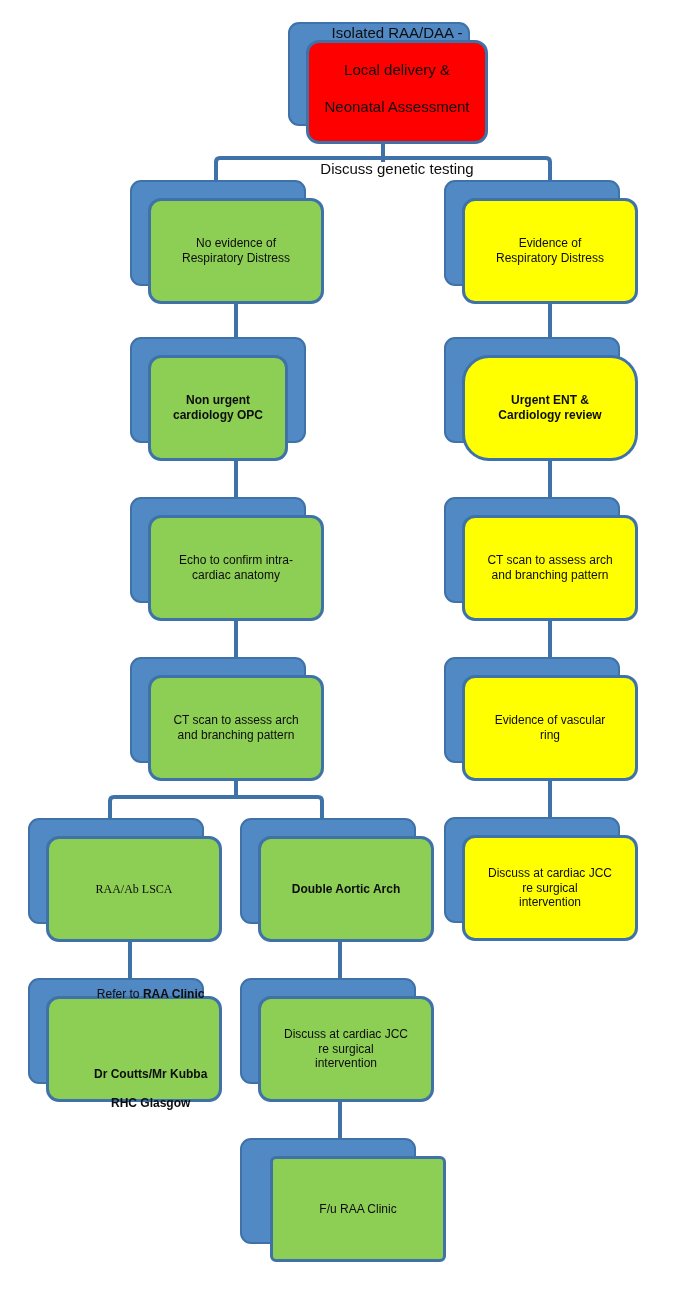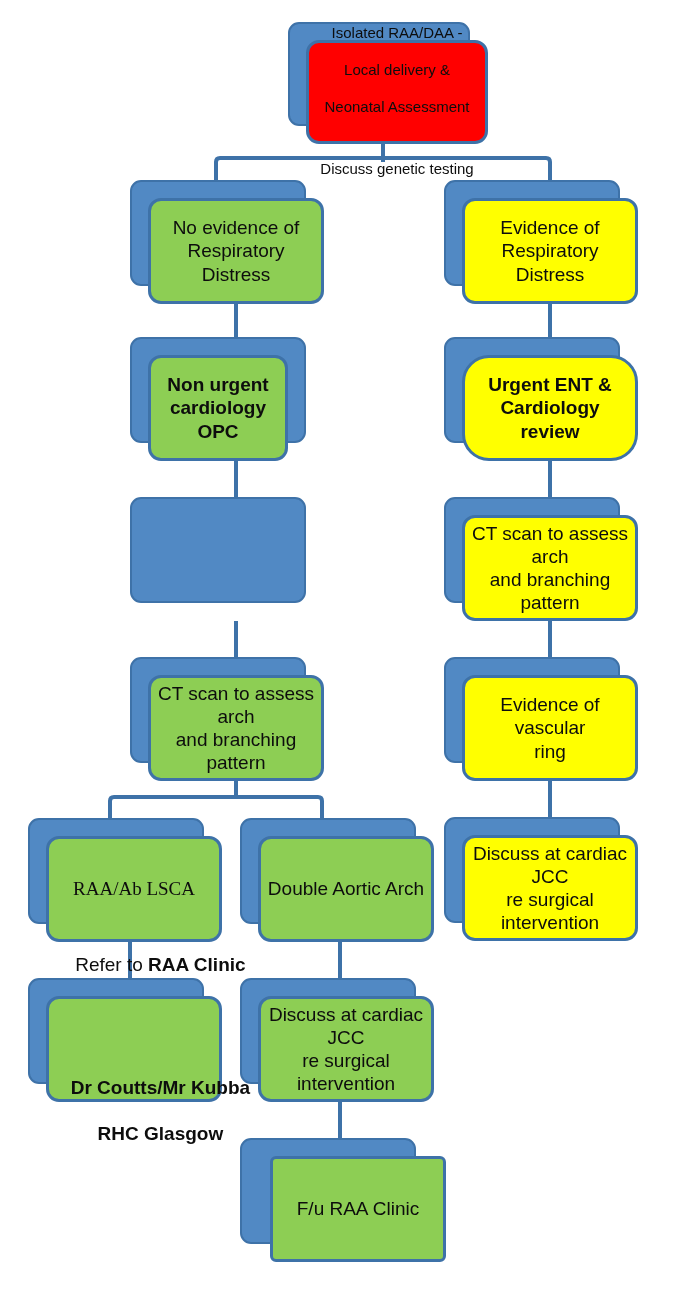--- a/index.html
+++ b/index.html
@@ -46,21 +46,21 @@
     border: 3px solid #3E72A8;
     border-radius: 13px;
     box-sizing: border-box;
     display: flex;
     align-items: center;
     justify-content: center;
     text-align: center;
   }
   .node .card .label {
     color: #0d0d0d;
-    font-size: 19px;
+    font-size: 12px;
     line-height: 1.22;
     padding: 0 4px;
     white-space: pre-line;
   }
   .node.green .card { background: #8DCE54; }
   .node.yellow .card { background: #FFFF00; }
   .node.red .card   { background: #FF0000; }
   .node .card .label.bold { font-weight: bold; }
   .node .card .label.nowrap { white-space: pre; }
   .para { margin: 0; }
@@ -127,20 +127,24 @@
   <div class="node green" style="left:130px; top:337px; width:194px; height:124px;">
     <div class="backing" style="left:0px; top:0px; width:176px; height:106px;"></div>
     <div class="card" style="left:18px; top:18px; width:140px; height:106px;">
       <div class="label bold">Non urgent
 cardiology OPC</div>
     </div>
   </div>
 
   <div class="node green" style="left:130px; top:497px; width:194px; height:124px;">
     <div class="backing" style="left:0px; top:0px; width:176px; height:106px;"></div>
+    <div class="card" style="left:18px; top:18px; width:176px; height:106px;">
+      <div class="label">Echo to confirm intra-
+cardiac anatomy</div>
+    </div>
   </div>
 
   <div class="node green" style="left:130px; top:657px; width:194px; height:124px;">
     <div class="backing" style="left:0px; top:0px; width:176px; height:106px;"></div>
     <div class="card" style="left:18px; top:18px; width:176px; height:106px;">
       <div class="label">CT scan to assess arch
 and branching pattern</div>
     </div>
   </div>
 
@@ -185,21 +189,21 @@
     </div>
   </div>
 
   <div class="node green" style="left:28px; top:818px; width:194px; height:124px;font-family:Liberation Serif, serif;">
     <div class="backing" style="left:0px; top:0px; width:176px; height:106px;"></div>
     <div class="card" style="left:18px; top:18px; width:176px; height:106px;">
       <div class="label">RAA/Ab LSCA</div>
     </div>
   </div>
 
-  <div class="node green" style="left:240px; top:818px; width:160px; height:124px;">
+  <div class="node green" style="left:240px; top:818px; width:160px; height:124px;font-weight:bold;">
     <div class="backing" style="left:0px; top:0px; width:176px; height:106px;"></div>
     <div class="card" style="left:18px; top:18px; width:176px; height:106px;">
       <div class="label">Double Aortic Arch</div>
     </div>
   </div>
 
   <div class="node green" style="left:28px; top:978px; width:194px; height:124px;">
     <div class="backing" style="left:0px; top:0px; width:176px; height:106px;"></div>
     <div class="card" style="left:18px; top:18px; width:176px; height:106px;">
       <div class="label nowrap">

